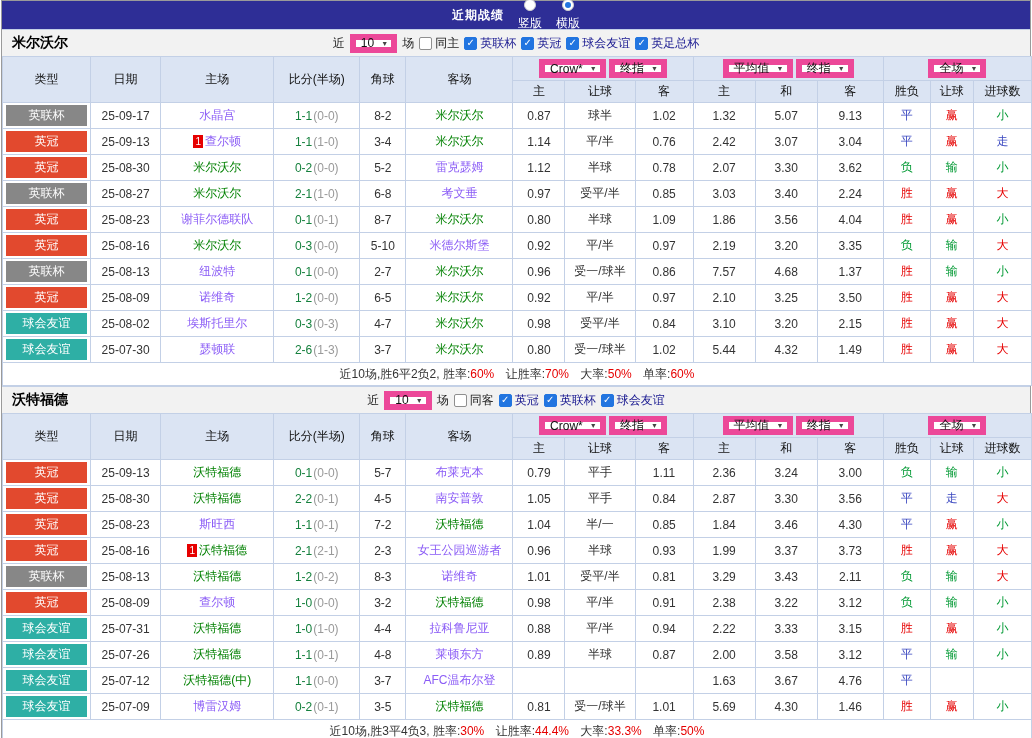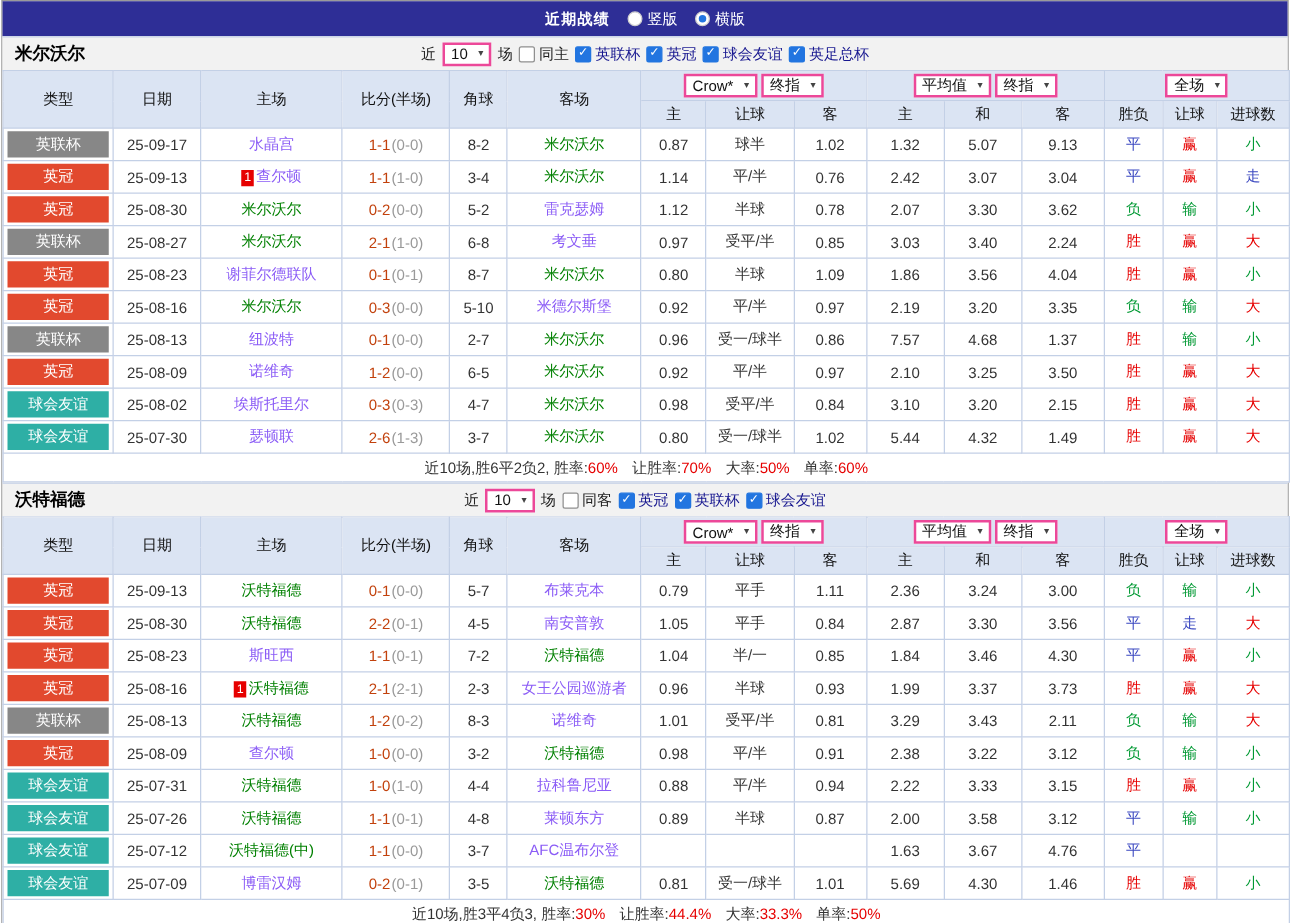--- a/index.html
+++ b/index.html
@@ -17,21 +17,21 @@
   .topbar {
     height: 28px;
     background: #2e2e96;
     display: flex;
     align-items: center;
     justify-content: center;
     gap: 14px;
     color: #fff;
   }
   .tb-title { font-weight: bold; font-size: 12px; letter-spacing: 1px; }
-  .radio-wrap { display: inline-flex; align-items: center; gap: 4px; cursor: pointer; }
+  .radio-wrap { display: inline-flex; align-items: center; gap: 4px; cursor: pointer; flex-direction: column; }
   .radio {
     width: 12px; height: 12px; border-radius: 50%;
     background: #fff; border: 1px solid #cfcfcf;
     display: inline-flex; align-items: center; justify-content: center;
   }
   .radio[data-checked="true"]::after {
     content: ""; width: 6px; height: 6px; border-radius: 50%; background: #2275e0;
   }
   .rlabel { color: #fff; font-size: 12px; }
 
@@ -53,21 +53,21 @@
   }
   .cb[data-checked="true"] { background: #2275e0; border-color: #2275e0; }
   .cb[data-checked="true"]::after { content: "✓"; color: #fff; font-size: 10px; font-weight: bold; line-height: 1; }
   .cbl.same { color: #222; }
   .cbl.lg { color: #16168f; }
   .leagues { display: inline-flex; align-items: center; gap: 5px; }
 
   
   .sel {
     display: inline-flex; align-items: center; justify-content: space-between;
-    background: #fff; border: 2px solid #ec4899; height: 19px;
+    background: #fff; border: 6px solid #ec4899; height: 19px;
     padding: 0 3px 0 5px; gap: 7px; font-size: 12px; color: #111;
     cursor: pointer; vertical-align: middle;
   }
   .sel .arr { font-size: 7px; color: #444; }
 
   
   table.grid { width: 1030px; border-collapse: collapse; table-layout: fixed; background: #fff; }
   .grid th, .grid td {
     border: 1px solid #c3d0e6; text-align: center; padding: 0;
     overflow: hidden; white-space: nowrap; font-size: 12px;
@@ -86,21 +86,21 @@
 
   .rc {
     display: inline-block; background: #e60000; color: #fff; font-size: 10px;
     line-height: 13px; min-width: 9px; padding: 0 2px; margin-right: 2px;
   }
   .rc:empty { display: none; }
 
   .tn { color: #8b5cf6; cursor: pointer; }
   .tn[data-f="1"] { color: #008000; }
 
-  .ft { color: #c2410c; cursor: pointer; }
+  .ft { color: #15803d; cursor: pointer; }
   .ht { color: #999; margin-left: 1px; }
 
   .c-res[data-r="w"] { color: #e60000; }
   .c-res[data-r="l"] { color: #009933; }
   .c-res[data-r="d"] { color: #3b48c0; }
 
   .summary { height: 23px; background: #fff; color: #333; }
   .summary .pct { color: #e60000; }
   .summary .slabel { margin-left: 8px; }
 </style>

